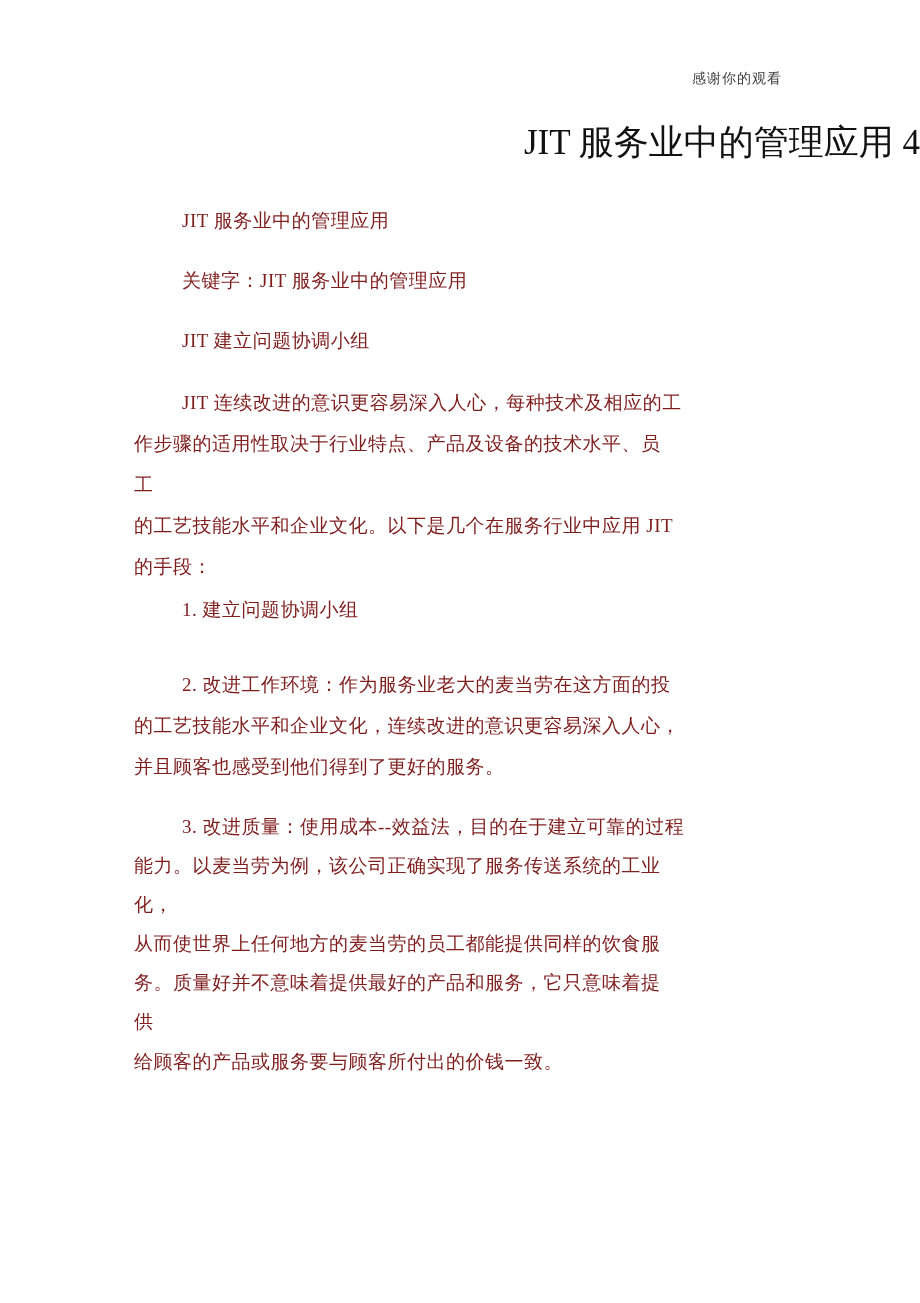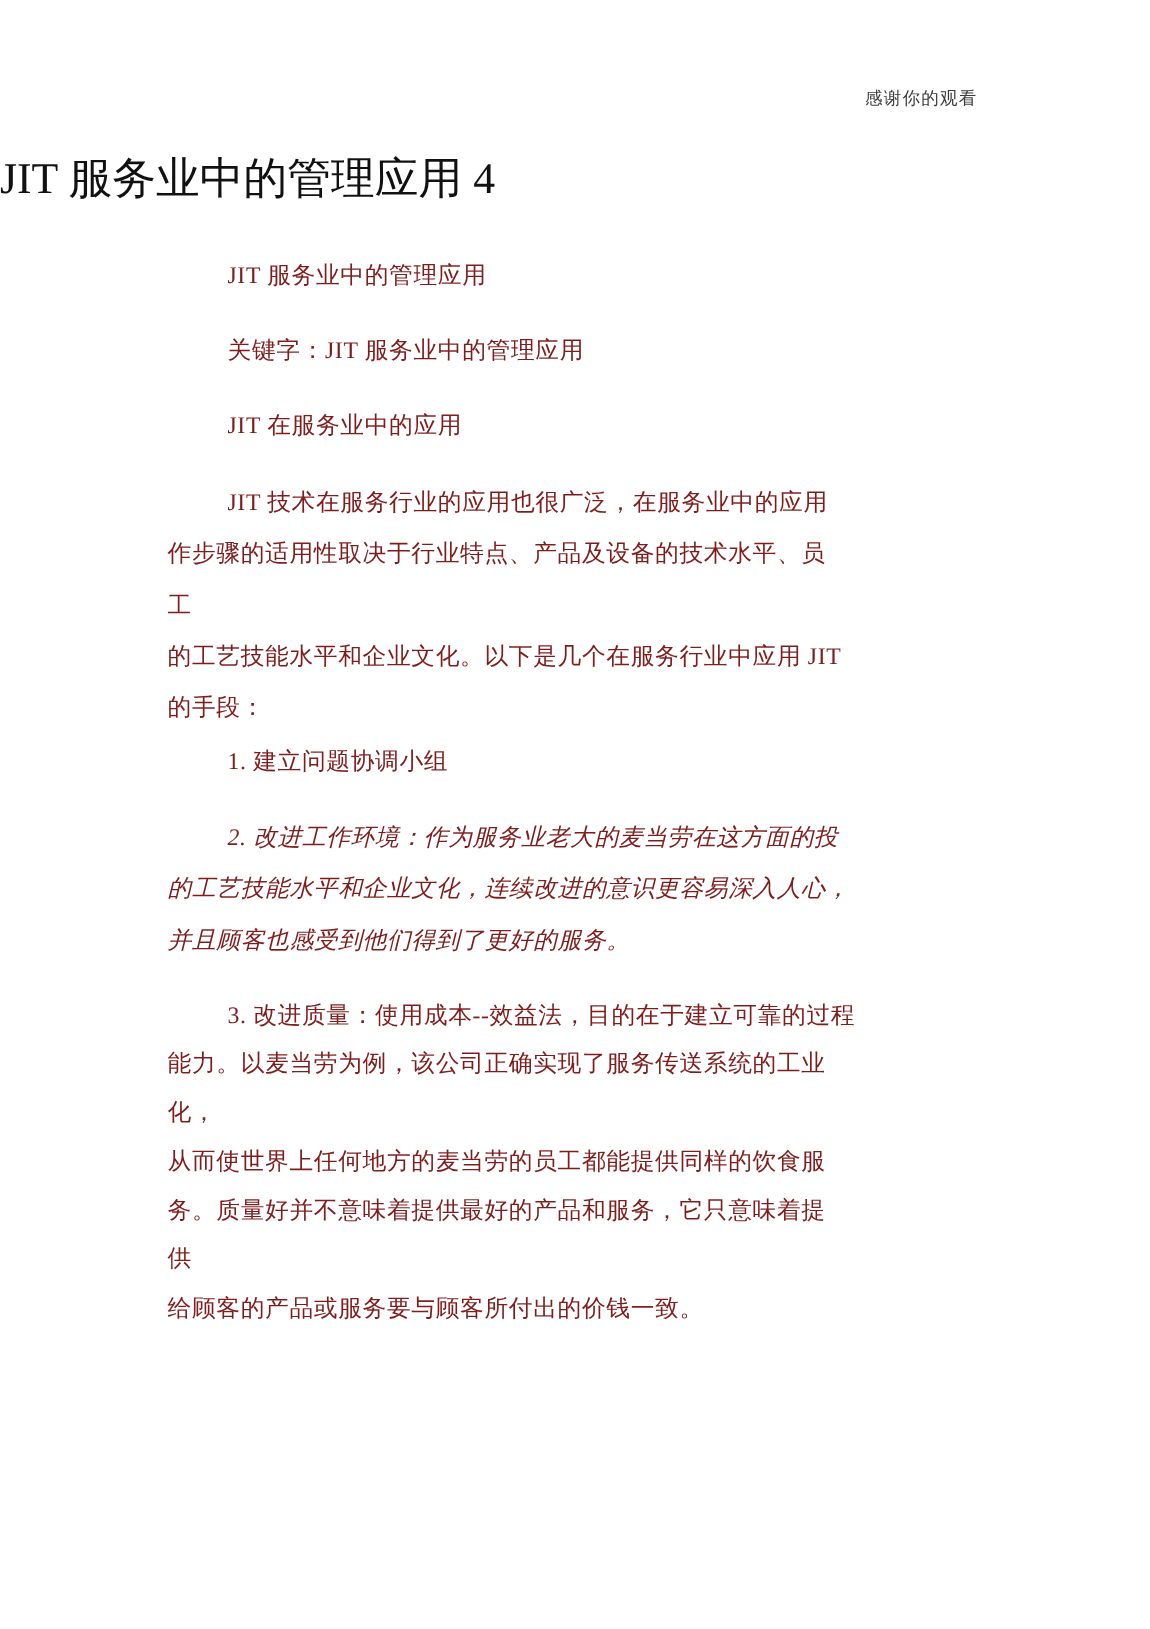--- a/index.html
+++ b/index.html
@@ -20,21 +20,21 @@
     position: absolute;
     top: 70px;
     right: 138px;
     font-size: 14px;
     letter-spacing: 1px;
     color: #3c3c3c;
   }
   .title {
     margin: 114px 0 0 0;
     padding: 0;
-    text-align: left;
+    text-align: right;
     font-size: 35px;
     font-weight: 400;
     line-height: 58px;
     color: #111111;
     font-family: "Liberation Serif", serif;
   }
   .body {
     margin: 0 0 0 134px;
     font-size: 19px;
     font-family: "Liberation Serif", serif;
@@ -54,21 +54,21 @@
     font-family: Liberation Serif, serif;
   }
   .indent {
     padding-left: 48px;
   }
   .mt28 { margin-top: 28px; }
   .mt17 { margin-top: 17px; }
   .mt19 { margin-top: 19px; }
   .mt21 { margin-top: 21px; }
   .mt18 { margin-top: 2px; }
-  .mt34 { margin-top: 20px; font-style: italic; }
+  .mt34 { margin-top: 34px; }
   .mt20 { margin-top: 20px; }
   .mt0  { margin-top: 0; }
   .footer-note {
     position: absolute;
     top: 1208px;
     left: 135px;
     font-size: 14px;
     letter-spacing: 1px;
     color: #3c3c3c;
   }
@@ -87,25 +87,25 @@
     <div class="para mt28">
       <div class="line indent">JIT 服务业中的管理应用</div>
     </div>
 
 
     <div class="para mt19">
       <div class="line indent">关键字：JIT 服务业中的管理应用</div>
     </div>
 
     <div class="para mt19">
-      <div class="line indent">JIT 在服务业中的应用</div>
+      <div class="line indent">JIT 建立问题协调小组</div>
     </div>
 
     <div class="para mt21">
-      <div class="line indent">JIT 技术在服务行业的应用也很广泛，在服务业中的应用</div>
+      <div class="line indent">JIT 连续改进的意识更容易深入人心，每种技术及相应的工</div>
       <div class="line">作步骤的适用性取决于行业特点、产品及设备的技术水平、员</div>
       <div class="line">工</div>
       <div class="line">的工艺技能水平和企业文化。以下是几个在服务行业中应用 JIT</div>
       <div class="line">的手段：</div>
     </div>
 
     <div class="para mt18">
       <div class="line indent">1. 建立问题协调小组</div>
     </div>
 

